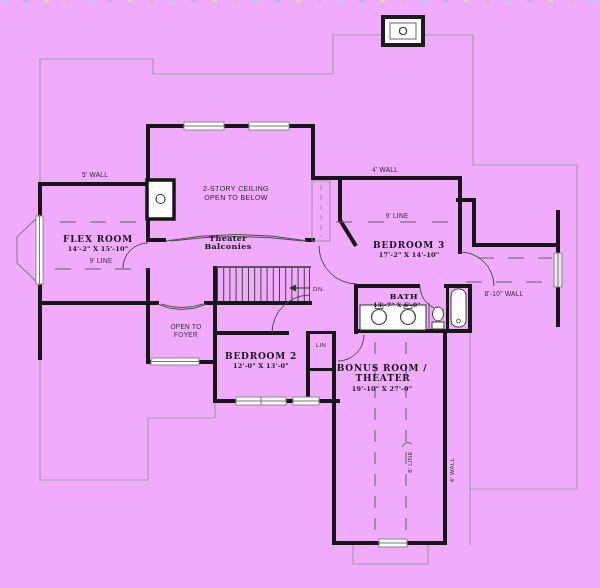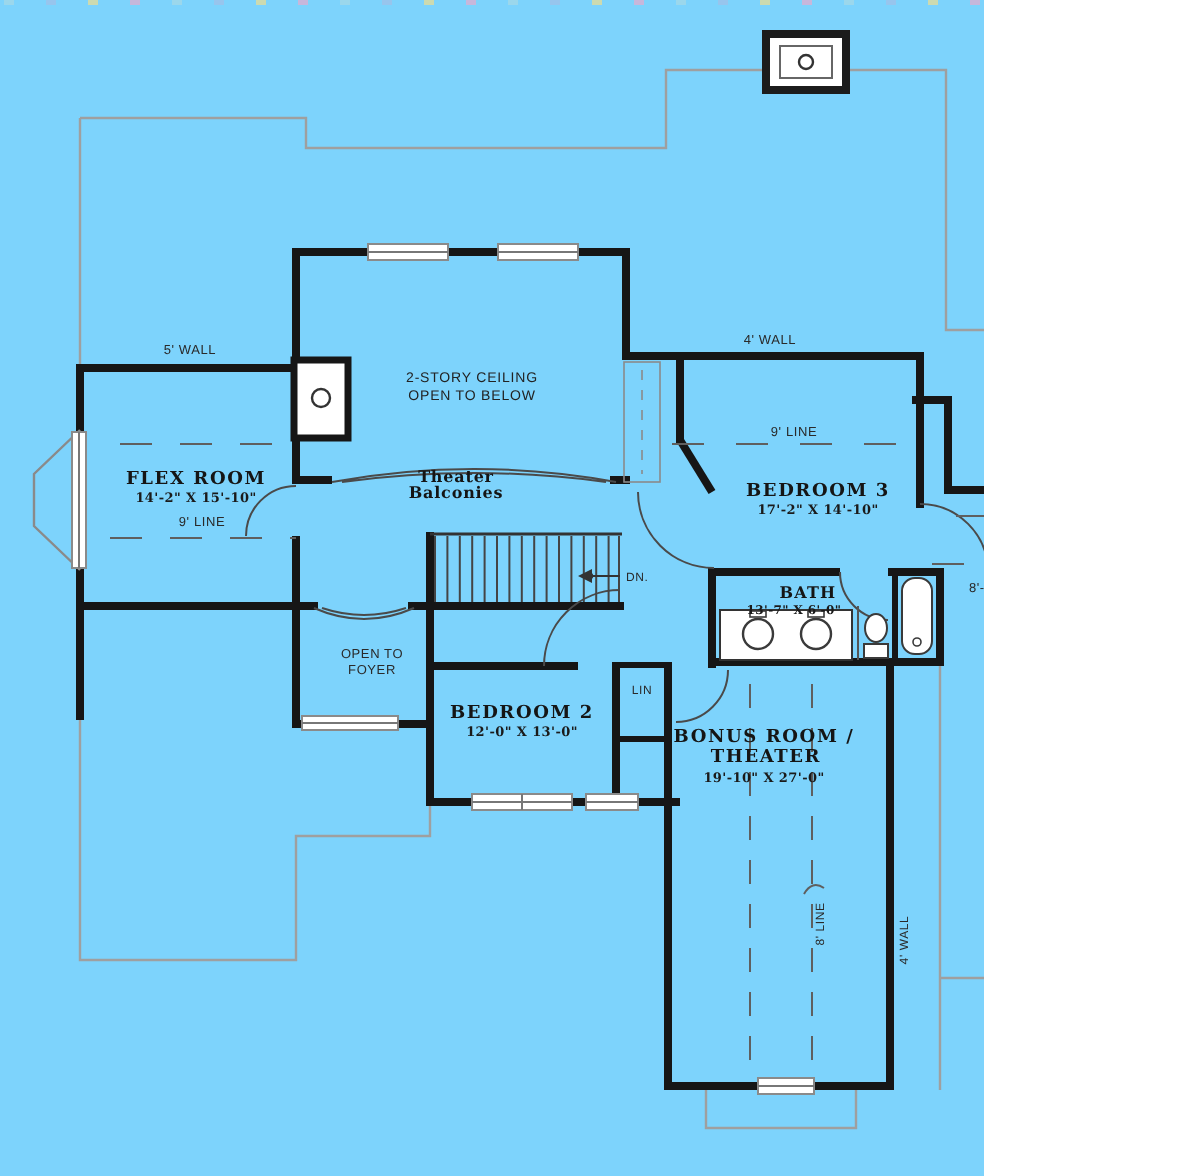--- a/index.html
+++ b/index.html
@@ -1,16 +1,16 @@
 <!DOCTYPE html>
 <html><head>
 <meta charset="utf-8">
 <style>
   html,body{margin:0;padding:0;background:#ffffff;}
-  #stage{position:relative;width:492px;height:588px;background:#7dd3fc;overflow:hidden;
+  #stage{position:relative;width:600px;height:588px;background:#f0abfc;overflow:hidden;
          font-family:"Liberation Sans",sans-serif;}
   svg{display:block;}
   .lbl  {font-family:"Liberation Sans",sans-serif;font-size:6.5px;fill:#2a2a2a;text-anchor:middle;letter-spacing:.3px;}
   .tiny {font-family:"Liberation Sans",sans-serif;font-size:6px;fill:#2a2a2a;text-anchor:middle;letter-spacing:.3px;}
   .mid  {font-family:"Liberation Sans",sans-serif;font-size:7px;fill:#222;text-anchor:middle;letter-spacing:.4px;}
   .name {font-family:"DejaVu Serif",serif;font-weight:bold;font-size:9px;fill:#151515;text-anchor:middle;letter-spacing:.8px;}
   .name8{font-family:"DejaVu Serif",serif;font-weight:bold;font-size:8px;fill:#151515;text-anchor:middle;letter-spacing:.6px;}
   .dims {font-family:"DejaVu Serif",serif;font-weight:bold;font-size:6.5px;fill:#1a1a1a;text-anchor:middle;letter-spacing:.2px;}
   .serif{font-family:"DejaVu Serif",serif;font-weight:bold;font-size:8px;fill:#151515;text-anchor:middle;letter-spacing:.4px;}
   .start{text-anchor:start;}

